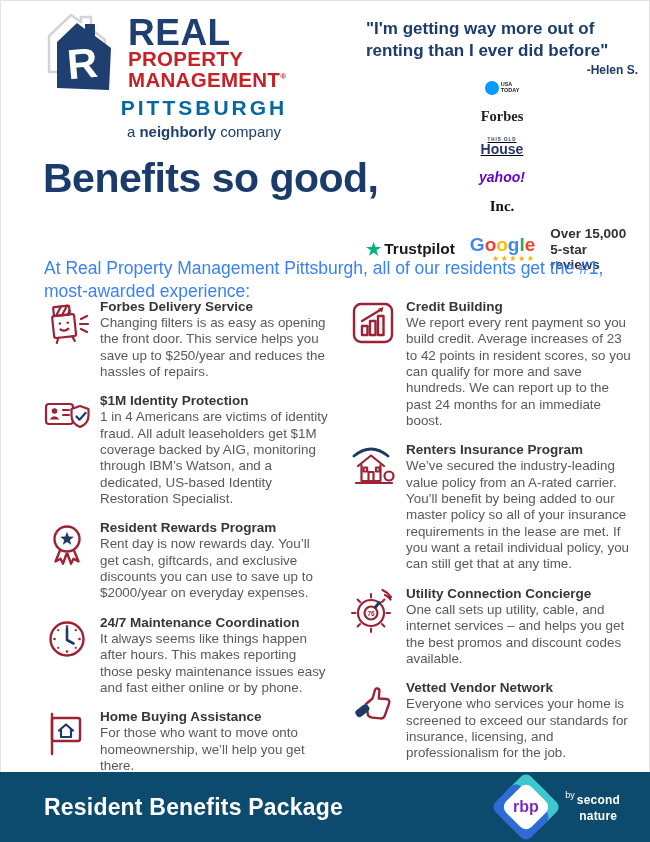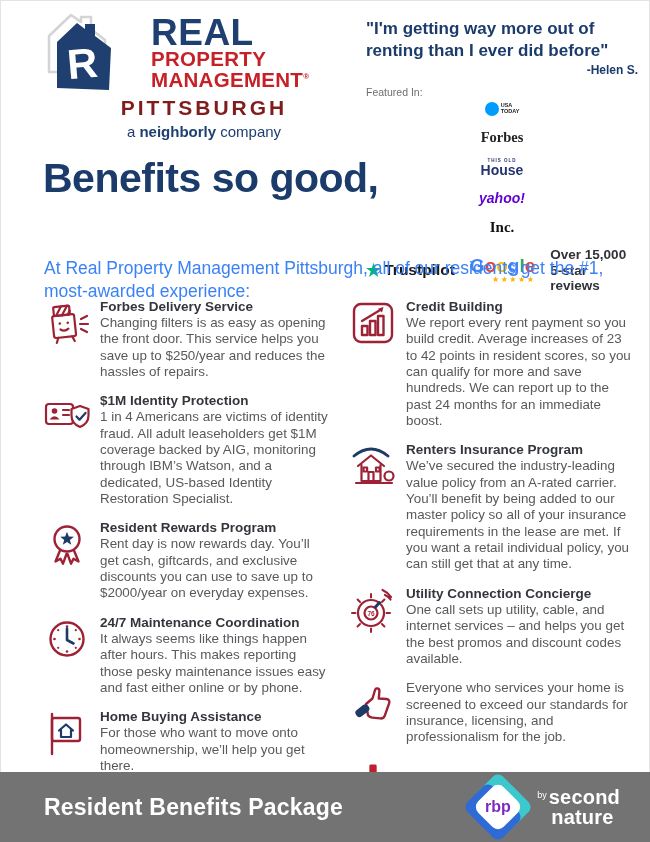--- a/index.html
+++ b/index.html
@@ -7,38 +7,38 @@
   body { font-family:"Liberation Sans", sans-serif; }
   .page {
     position:relative; width:650px; height:842px; background:#ffffff;
     overflow:hidden; box-shadow:inset 0 0 0 1px #e3e3e3;
   }
 
   
   .header { position:absolute; top:12px; left:44px; right:12px; display:flex; justify-content:space-between; }
   .brand-block { width:320px; }
   .brand-row { display:flex; align-items:flex-start; gap:8px; }
-  .brand-text { padding-top:4px;margin-left:23px; }
+  .brand-text { padding-top:4px; }
   .brand-real { font-size:37px; font-weight:800; color:#1e3f6f; line-height:.9; letter-spacing:.5px; }
   .brand-prop, .brand-mgmt { font-size:20.5px; font-weight:800; color:#c62127; line-height:1.02; letter-spacing:.3px; }
   .brand-mgmt sup { font-size:8px; }
-  .brand-city { margin-top:2px; text-align:center; font-size:21px; font-weight:800; color:#7f1d1d; letter-spacing:3px; }
+  .brand-city { margin-top:2px; text-align:center; font-size:21px; font-weight:800; color:#0369a1; letter-spacing:3px; }
   .brand-tagline { margin-top:3px; text-align:center; font-size:15px; color:#1e3f6f; }
   .brand-tagline b { font-weight:800; }
 
   .quote-block { width:272px; padding-top:6px; }
   .quote { font-size:17px; font-weight:700; color:#1b3c6b; line-height:1.28; }
   .quote-attr { text-align:right; font-size:12px; font-weight:700; color:#1b3c6b; margin-top:1px; }
   .featured-label { margin-top:9px; font-size:10.5px; color:#6d6e71; }
   .featured-logos { margin-top:4px; display:flex; align-items:center; gap:13px;flex-direction:column; }
   .usatoday { display:flex; align-items:center; gap:2px; }
   .usat-circle { width:14px; height:14px; border-radius:50%; background:#009bff; display:inline-block; }
   .usat-text { display:flex; flex-direction:column; font-size:5.5px; font-weight:800; color:#1a1a1a; line-height:1.05; }
   .forbes { font-family:"Liberation Serif", serif; font-size:14.5px; font-weight:700; color:#222; }
-  .house { display:flex; flex-direction:column; align-items:center; line-height:1; }
+  .house { display:flex; flex-direction:column; align-items:center; line-height:1;text-decoration:underline; }
   .house-top { font-size:4.5px; font-weight:700; letter-spacing:1px; color:#24356e; }
   .house-main { font-size:14px; font-weight:800; color:#24356e; }
   .yahoo { font-size:14px; font-weight:800; font-style:italic; color:#5f01d1; }
   .inc { font-family:"Liberation Serif", serif; font-size:15px; font-weight:800; color:#111; }
   .reviews-row { margin-top:11px; display:flex; align-items:center; gap:15px; }
   .trustpilot { display:flex; align-items:center; gap:3px; font-size:15.5px; font-weight:700; color:#191919; }
   .tp-star { color:#00b67a; font-size:17px; }
   .google { display:flex; flex-direction:column; align-items:flex-end; line-height:1; }
   .g-letters span { font-size:19px; font-weight:700; }
   .g-letters span:nth-child(1){color:#4285F4;} .g-letters span:nth-child(2){color:#EA4335;}
@@ -57,34 +57,34 @@
   .benefit { display:flex; gap:9px; }
   .bicon { flex:0 0 49px; display:flex; justify-content:center; align-items:flex-start; }
   .bicon svg { display:block; }
   .btext { flex:1; }
   .btitle { font-size:13.5px; font-weight:700; color:#33363c; margin-bottom:1px; }
   .bdesc { font-size:13.4px; color:#58595b; line-height:1.22; }
   .benefit-more { align-items:center; }
   .benefit-more .btitle { font-size:16px; }
 
   
-  .footer { position:absolute; left:0; top:772px; width:650px; height:70px; background:#737373; display:flex; align-items:center; justify-content:space-between; padding:0 30px 0 44px; }
+  .footer { position:absolute; left:0; top:772px; width:650px; height:70px; background:#0c4a6e; display:flex; align-items:center; justify-content:space-between; padding:0 30px 0 44px; }
   .footer-title { font-size:23px; font-weight:800; color:#ffffff; letter-spacing:.2px; }
   .footer-logo { display:flex; align-items:center; gap:8px; }
   .rbp-wrap { position:relative; width:62px; height:62px; }
   .d { position:absolute; width:36px; height:36px; border-radius:7px; transform:rotate(45deg); }
   .d-top { left:13px; top:3px; background:#3cc8cd; }
   .d-bottom { left:13px; top:23px; background:#2e6bd6; }
   .d-left { left:3px; top:13px; background:#2e6bd6; }
   .d-right { left:23px; top:13px; background:#3cc8cd; }
   .d-white { left:13px; top:13px; background:#ffffff; z-index:2; display:flex; align-items:center; justify-content:center; border-radius:8px; }
   .d-white span { transform:rotate(-45deg); font-size:16px; font-weight:800; color:#7b2cbf; }
   .sn-text { color:#fff; line-height:1; }
   .sn-by { font-size:9px; vertical-align:6px; margin-right:2px; }
-  .sn-word { font-size:20px; font-weight:800; letter-spacing:.2px; }
+  .sn-word { font-size:12px; font-weight:800; letter-spacing:.2px; }
   .sn-line2 { margin-left:14px; }
 </style>
 </head>
 <body>
 
 <div class="page">
 
   <div class="header">
     <div class="brand-block">
       <div class="brand-row">
@@ -101,21 +101,20 @@
       </div>
       <div class="brand-city">PITTSBURGH</div>
       <div class="brand-tagline">
         <span>a</span> <b>neighborly</b> <span>company</span>
       </div>
     </div>
 
     <div class="quote-block">
       <div class="quote">"I'm getting way more out of renting than I ever did before"</div>
       <div class="quote-attr">-Helen S.</div>
-      <div class="featured-label">Featured In:</div>
       <div class="featured-logos">
         <span class="usatoday">
           <span class="usat-circle"></span>
           <span class="usat-text">
               <span>USA</span>
               <span>TODAY</span>
             </span>
         </span>
         <span class="forbes">Forbes</span>
         <span class="house">
@@ -314,20 +313,21 @@
       </div>
 
       <div class="benefit">
         <div class="bicon">
           <svg width="48" height="48" viewBox="0 0 48 48" fill="none" stroke="#9d2235" stroke-width="2.4" stroke-linecap="round" stroke-linejoin="round">
             <path d="M17 24 l6.5 -5.5 2.5 -8.5 c0.8 -2.6 4.6 -1.8 4.4 1 l-0.6 7.5 7.5 0.5 c2.6 0.2 3.6 2 2.8 4.3 l-4.3 12.3 c-0.7 2 -2.4 3 -4.5 2.8 l-8 -0.8 c-1.8 -0.2 -3.3 -1 -4.3 -2.3 z"></path>
             <rect x="6" y="27" width="15" height="8" rx="3.5" transform="rotate(-38 13 31)" fill="#1e3a66" stroke="none"></rect>
           </svg>
         </div>
         <div class="btext">
+          <div class="btitle">Vetted Vendor Network</div>
           <div class="bdesc">Everyone who services your home is screened to exceed our standards for insurance, licensing, and professionalism for the job.</div>
         </div>
       </div>
 
       <div class="benefit benefit-more">
         <div class="bicon">
           <svg width="44" height="44" viewBox="0 0 48 48">
             <rect x="20" y="6" width="8" height="36" rx="1.5" fill="#c01f2f"></rect>
             <rect x="6" y="20" width="36" height="8" rx="1.5" fill="#c01f2f"></rect>
           </svg>

